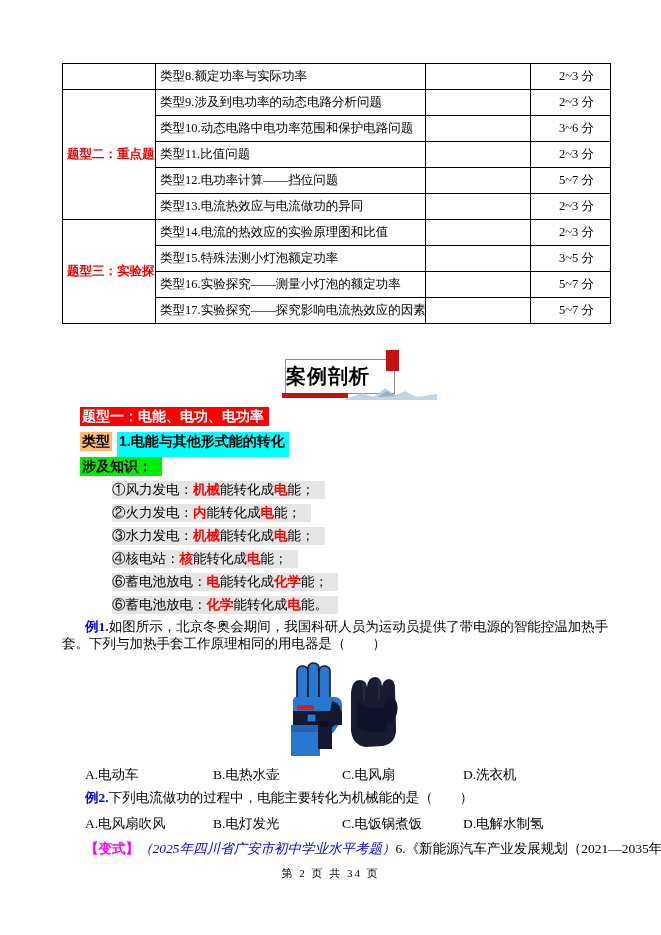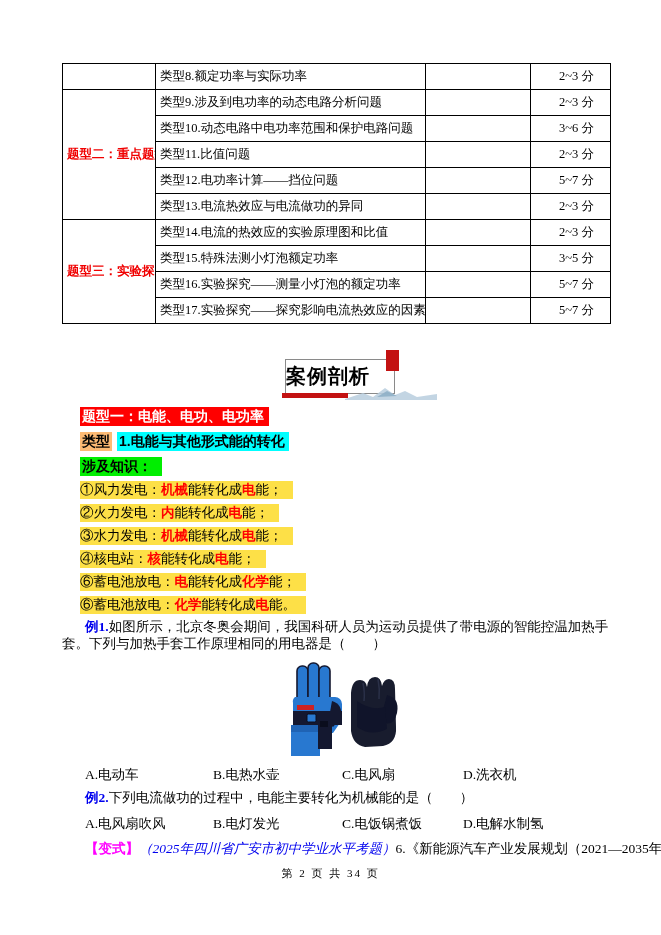--- a/index.html
+++ b/index.html
@@ -33,28 +33,28 @@
   .red-square { position:absolute; right:-5px; top:-10px; width:13px; height:21px; background:#c31212; }
   .red-bar    { position:absolute; left:-4px; bottom:-5px; width:66px; height:5px; background:#c31212; }
   .mountain   { position:absolute; right:-45px; bottom:-8px; width:96px; height:18px; }
 
   
   .hline { position:absolute; left:80px; font-family:"Liberation Sans",sans-serif; font-weight:bold; font-size:14px; white-space:nowrap; }
   .topic   { top:408px; }
   .topic span { background:#ff0000; color:#fff; padding:1px 5px 2px 2px; }
   .subtype { top:433px; }
   .subtype .p1 { background:#fdba74; padding:1px 2px 2px 2px; }
-  .subtype .p2 { background:#00ffff; padding:1px 4px 2px 2px; margin-left:5px; }
+  .subtype .p2 { background:#00ffff; padding:1px 4px 8px 2px; margin-left:5px; }
   .klabel  { top:458px; }
   .klabel span { background:#00ee00; padding:1px 10px 2px 2px; }
 
   
   .k-items { position:absolute; left:80px; top:481px; font-size:13.5px; }
   .k-item  { height:23px; white-space:nowrap; }
-  .k-item .hl { background:#fde047; padding:1px 10px 2px 0; }
+  .k-item .hl { background:#e5e5e5; padding:1px 10px 2px 0;margin-left:32px; }
   .k-red  { color:#ff0000; font-weight:bold; }
 
   
   .para { position:absolute; left:62px; width:552px; font-size:13.5px; line-height:17px; }
   .ex1  { top:618px; text-indent:23px; }
   .ex2  { top:789px; text-indent:23px; }
   .ex-label { color:#0000ee; font-weight:bold; }
   .opts { position:absolute; left:85px; width:530px; display:flex; font-size:13.5px; white-space:nowrap; }
   .opts span:nth-child(1){ width:128px; }
   .opts span:nth-child(2){ width:129px; }

